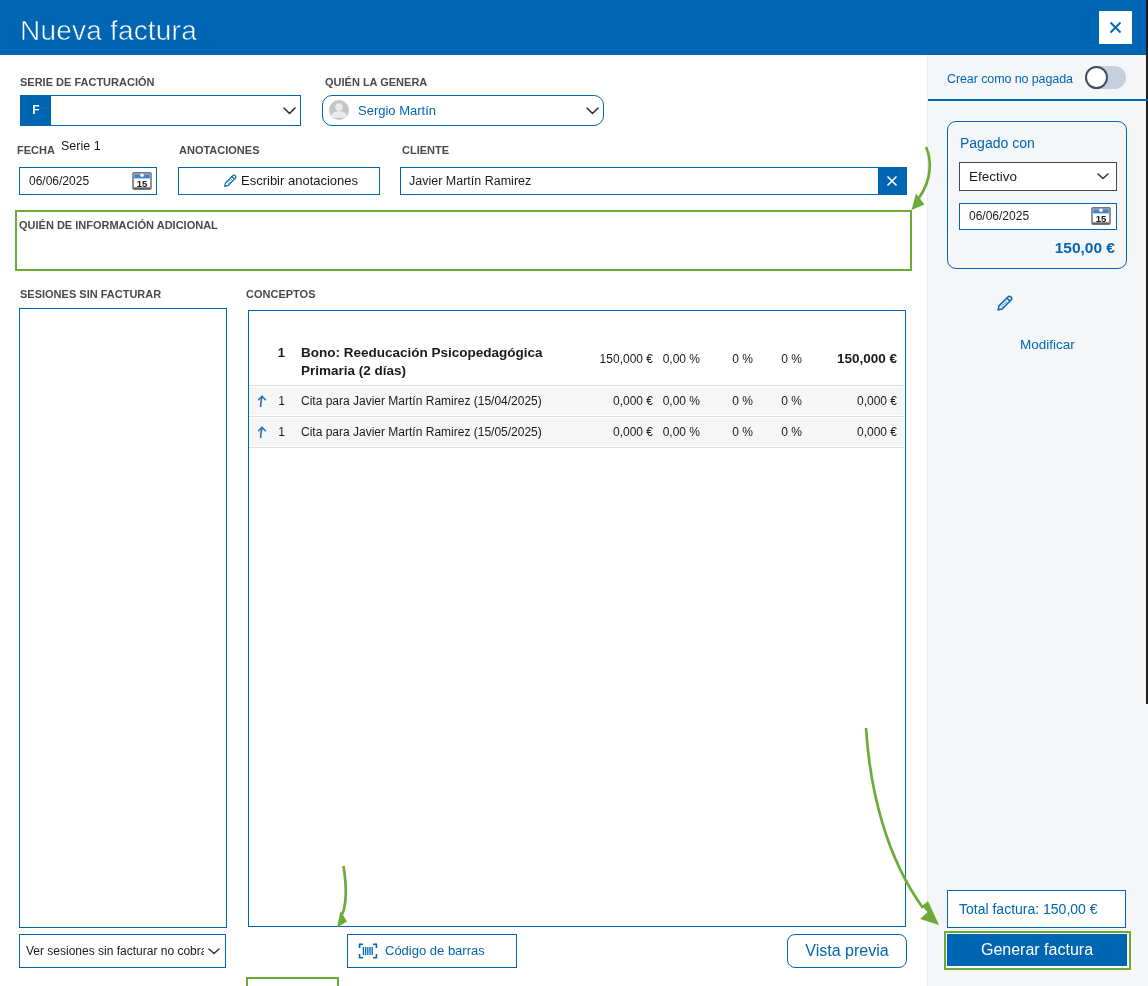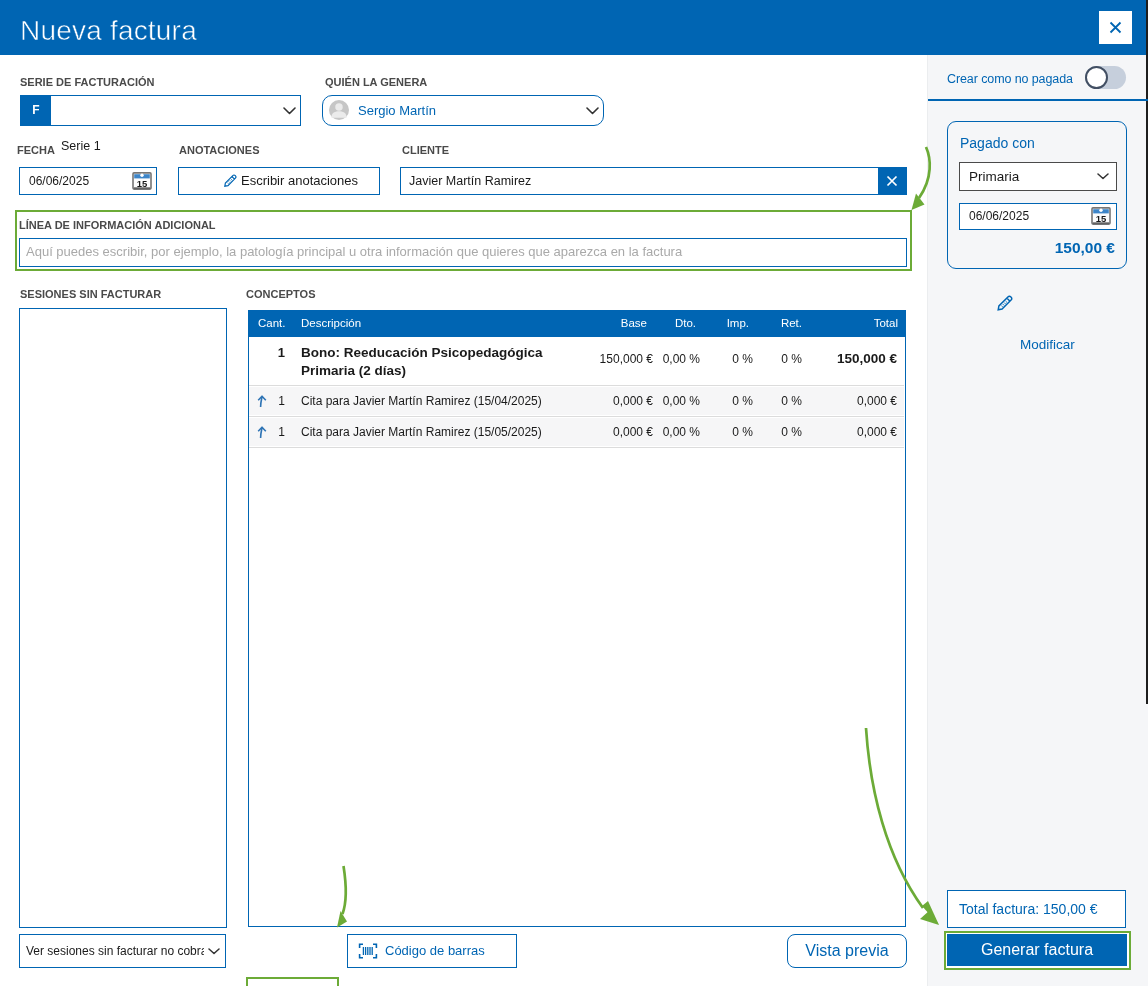--- a/index.html
+++ b/index.html
@@ -75,46 +75,34 @@
 <div class="abs bblue" style="left:400px;top:167px;width:505px;height:26px;background:#fff;">
   <div class="abs txt13" style="left:8px;top:0;line-height:26px;">Javier Martín Ramirez</div>
   <div class="abs" style="right:0;top:0;width:28px;height:26px;background:#0065b3;">
     <svg class="abs" style="left:8px;top:7px;" width="12" height="12">
         <path d="M1.5 1.5 L10.5 10.5 M10.5 1.5 L1.5 10.5" stroke="#fff" stroke-width="1.7" fill="none"></path>
       </svg>
   </div>
 </div>
 
 <div class="abs" style="left:15px;top:210px;width:893px;height:57px;border:2.5px solid #6cab37;background:#fff;">
-  <div class="lbl" style="left:2px;top:7px;">LÍNEA DE INFORMACIÓN ADICIONAL</div>
-  <div class="abs bblue" style="left:2px;top:26px;width:886px;height:27px;">
-    <div class="abs" style="left:6px;top:0;line-height:26px;font-size:13px;color:#a9a9a9;white-space:nowrap;">Aquí puedes escribir, por ejemplo, la patología principal u otra información que quieres que aparezca en la factura</div>
-  </div>
+  <div class="lbl" style="left:2px;top:7px;">QUIÉN DE INFORMACIÓN ADICIONAL</div>
 </div>
 
 <div class="abs bblue" style="left:19px;top:308px;width:206px;height:618px;background:#fff;"></div>
 
 <div class="abs bblue" style="left:19px;top:934px;width:205px;height:32px;background:#fff;overflow:hidden;">
   <div class="abs" style="left:6px;top:0;line-height:32px;font-size:12px;color:#1a1a1a;white-space:nowrap;width:178px;overflow:hidden;">Ver sesiones sin facturar no cobrada</div>
   <svg class="abs" style="left:188px;top:13px;" width="12" height="7">
       <path d="M1 1 L6 5.5 L11 1" stroke="#333" stroke-width="1.5" fill="none" stroke-linecap="round" stroke-linejoin="round"></path>
     </svg>
 </div>
 
 <div class="abs" style="left:248px;top:310px;width:658px;height:617px;border:1px solid #0065b3;background:#fff;box-sizing:border-box;">
 
-  <div class="abs" style="left:-1px;top:-1px;width:658px;height:27px;background:#0065b3;color:#fff;font-size:11.5px;">
-    <div class="abs" style="left:10px;top:0;line-height:27px;">Cant.</div>
-    <div class="abs" style="left:53px;top:0;line-height:27px;">Descripción</div>
-    <div class="abs" style="right:259px;top:0;line-height:27px;">Base</div>
-    <div class="abs" style="right:210px;top:0;line-height:27px;">Dto.</div>
-    <div class="abs" style="right:157px;top:0;line-height:27px;">Imp.</div>
-    <div class="abs" style="right:104px;top:0;line-height:27px;">Ret.</div>
-    <div class="abs" style="right:8px;top:0;line-height:27px;">Total</div>
-  </div>
 
   <div class="abs" style="left:0;top:26px;width:655px;height:48px;background:#fff;">
     <div class="abs" style="right:619px;top:7px;line-height:18px;font-size:13px;font-weight:bold;color:#1a1a1a;">1</div>
     <div class="abs" style="left:52px;top:7px;font-size:13.5px;font-weight:bold;color:#1a1a1a;line-height:18px;">Bono: Reeducación Psicopedagógica<br>Primaria (2 días)</div>
     <div class="abs" style="right:251px;top:0;line-height:44px;font-size:12px;color:#1a1a1a;">150,000 €</div>
     <div class="abs" style="right:204px;top:0;line-height:44px;font-size:12px;color:#1a1a1a;">0,00 %</div>
     <div class="abs" style="right:151px;top:0;line-height:44px;font-size:12px;color:#1a1a1a;">0 %</div>
     <div class="abs" style="right:102px;top:0;line-height:44px;font-size:12px;color:#1a1a1a;">0 %</div>
     <div class="abs" style="right:7px;top:0;line-height:44px;font-size:13.5px;font-weight:bold;color:#1a1a1a;">150,000 €</div>
   </div>
@@ -176,21 +164,21 @@
 <div class="abs blue" style="left:947px;top:72px;font-size:12.5px;letter-spacing:-0.1px;">Crear como no pagada</div>
 
 <div class="abs" style="left:1085px;top:66px;width:41px;height:23px;background:#c6cfdc;border-radius:12px;"></div>
 <div class="abs" style="left:1085px;top:66px;width:23px;height:23px;background:#fff;border:2px solid #424f63;border-radius:50%;box-sizing:border-box;"></div>
 
 <div class="abs" style="left:928px;top:99px;width:220px;height:2px;background:#0065b3;"></div>
 
 <div class="abs" style="left:947px;top:121px;width:180px;height:148px;border:1.5px solid #0065b3;border-radius:9px;box-sizing:border-box;">
   <div class="abs blue" style="left:12px;top:13px;font-size:14px;">Pagado con</div>
   <div class="abs" style="left:11px;top:40px;width:156px;height:27px;border:1px solid #4a4a4a;background:#fff;">
-    <div class="abs" style="left:9px;top:0;line-height:27px;font-size:13.5px;color:#1a1a1a;">Primaria</div>
+    <div class="abs" style="left:9px;top:0;line-height:27px;font-size:13.5px;color:#1a1a1a;">Efectivo</div>
     <svg class="abs" style="left:137px;top:10px;" width="12" height="7">
         <path d="M1 1 L6 5.5 L11 1" stroke="#333" stroke-width="1.5" fill="none" stroke-linecap="round" stroke-linejoin="round"></path>
       </svg>
   </div>
   <div class="abs bblue" style="left:11px;top:81px;width:156px;height:25px;background:#fff;">
     <div class="abs" style="left:9px;top:0;line-height:25px;font-size:12px;color:#1a1a1a;">06/06/2025</div>
     <svg class="abs" style="left:131px;top:3px;" width="20" height="18" viewBox="0 0 20 18">
       <rect x="1" y="0.9" width="18" height="16.2" rx="1" fill="#fcfcfc" stroke="#757575" stroke-width="1.6"></rect>
       <rect x="2.2" y="2.2" width="15.6" height="4.2" fill="#3d85c8"></rect>
       <circle cx="10" cy="3.2" r="1.7" fill="#fff"></circle>

